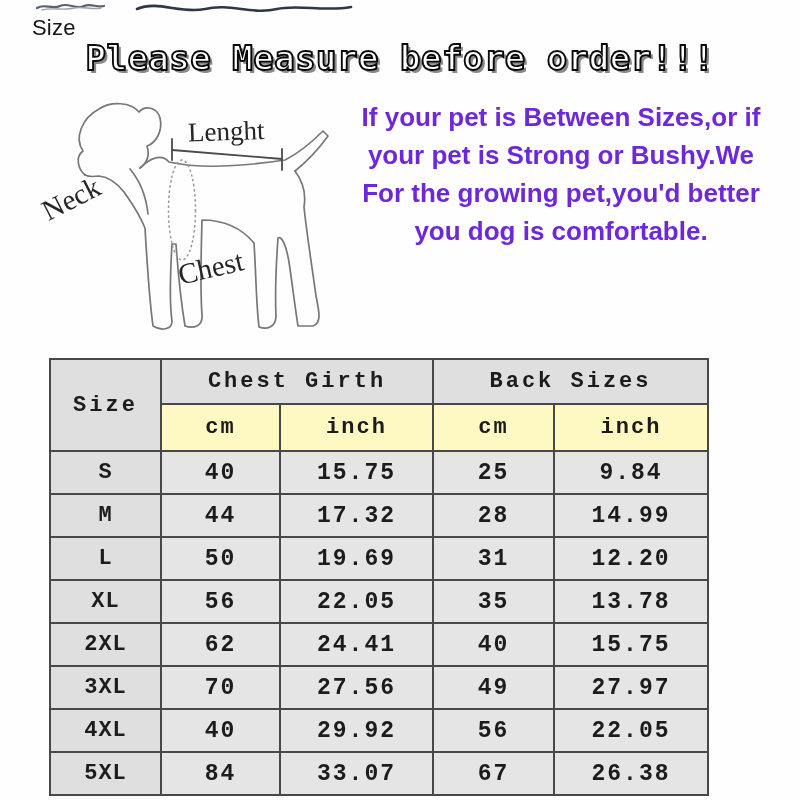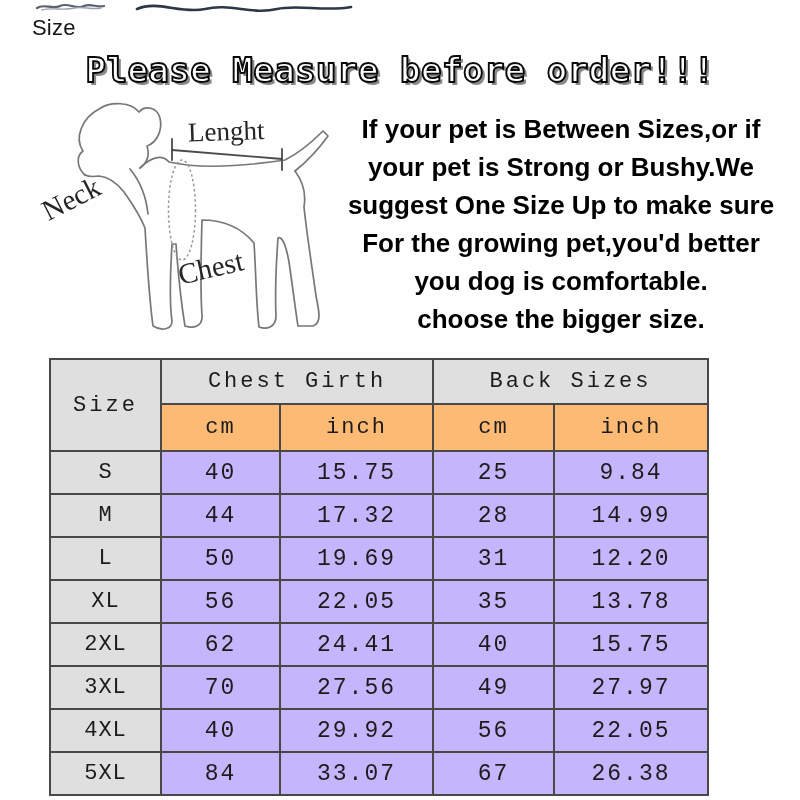--- a/index.html
+++ b/index.html
@@ -4,44 +4,44 @@
 <style>
   * { margin:0; padding:0; box-sizing:border-box; }
   html,body { width:800px; height:800px; background:#fefefe; overflow:hidden;
               font-family:"Liberation Sans", sans-serif; position:relative; }
 
   .top-deco { position:absolute; left:0; top:0; width:800px; height:18px; }
 
   .size-label { position:absolute; left:32px; top:15px; font-size:22px;
                 color:#161616; letter-spacing:0.2px; }
 
-  .title-wrap { position:absolute; left:0; top:50px; width:772px; text-align:center;padding-left:28px; }
+  .title-wrap { position:absolute; left:0; top:38px; width:772px; text-align:center;padding-left:28px; }
   .title { display:inline-block;
            font-family:"DejaVu Sans Mono", monospace; font-weight:bold;
            font-size:34px; letter-spacing:0.5px;
            color:#ffffff; -webkit-text-stroke:1.9px #0a0a0a;
            text-shadow:3px 3px 0 #8a8a8a, 1px 1px 0 #000; }
 
   .dog-diagram { position:absolute; left:28px; top:93px; width:315px; height:247px; }
   .dog-diagram svg { width:100%; height:100%; }
   .diagram-label { font-family:"Liberation Serif", serif; fill:#262626; }
 
-  .notice { position:absolute; left:322px; top:110px; width:478px;
-            text-align:center; color:#000000; font-weight:bold;
+  .notice { position:absolute; left:322px; top:98px; width:478px;
+            text-align:center; color:#6d28d9; font-weight:bold;
             font-size:26px; line-height:38px; }
 
   table.size-table { position:absolute; left:49px; top:358px; width:658px;
                      border-collapse:collapse; table-layout:fixed;
                      font-family:"Liberation Mono", monospace; color:#1c1c1c; }
   .size-table td, .size-table th { border:2px solid #484848; text-align:center;
-                                   vertical-align:middle; font-weight:normal; }
+                                   vertical-align:middle; font-weight:bold; }
   .size-table .hdr { background:#dfdfdf; font-size:22px; letter-spacing:3px; }
-  .size-table .subhdr { background:#fdba74; font-size:22px; letter-spacing:2px; }
+  .size-table .subhdr { background:#fef9c3; font-size:22px; letter-spacing:2px; }
   .size-table .rowhdr { background:#dfdfdf; font-size:22px; letter-spacing:1px; }
-  .size-table .num { background:#c4b5fd; font-size:23px; letter-spacing:2px; }
+  .size-table .num { background:#e5e5e5; font-size:23px; letter-spacing:2px; }
   .tr-h1 { height:45px; } .tr-h2 { height:47px; } .tr-body { height:43px; }
 </style>
 </head>
 <body>
 
 <div class="top-deco">
   <svg viewBox="0 0 800 18">
     <path d="M37,8 C44,3 52,10 60,6 C68,2 76,10 84,6 C90,3 98,8 104,6" fill="none" stroke="#5a6270" stroke-width="2.2" stroke-linecap="round"></path>
     <path d="M42,10 C52,7 64,11 74,8 C82,6 92,10 101,8" fill="none" stroke="#9aa0aa" stroke-width="1.4" stroke-linecap="round"></path>
     <path d="M137,9 C158,0 180,14 205,9 C230,3 252,15 277,9 C297,4 325,12 351,7" fill="none" stroke="#2e3744" stroke-width="2.6" stroke-linecap="round"></path>
@@ -76,24 +76,22 @@
     </g>
     <text class="diagram-label" x="160" y="47" font-size="27" transform="rotate(-2 205 42)">Lenght</text>
     <text class="diagram-label" x="12" y="112" font-size="29" transform="rotate(-27 50 103)">Neck</text>
     <text class="diagram-label" x="150" y="184" font-size="29" transform="rotate(-13 185 176)">Chest</text>
   </svg>
 </div>
 
 <div class="notice">
   <div>If your pet is Between Sizes,or if</div>
   <div>your pet is Strong or Bushy.We</div>
-  <div>suggest One Size Up to make sure</div>
   <div>For the growing pet,you'd better</div>
   <div>you dog is comfortable.</div>
-  <div>choose the bigger size.</div>
 </div>
 
 <table class="size-table">
   <colgroup>
     <col style="width:111px">
       <col style="width:119px">
       <col style="width:153px">
     <col style="width:121px">
       <col style="width:154px">
   </colgroup>

